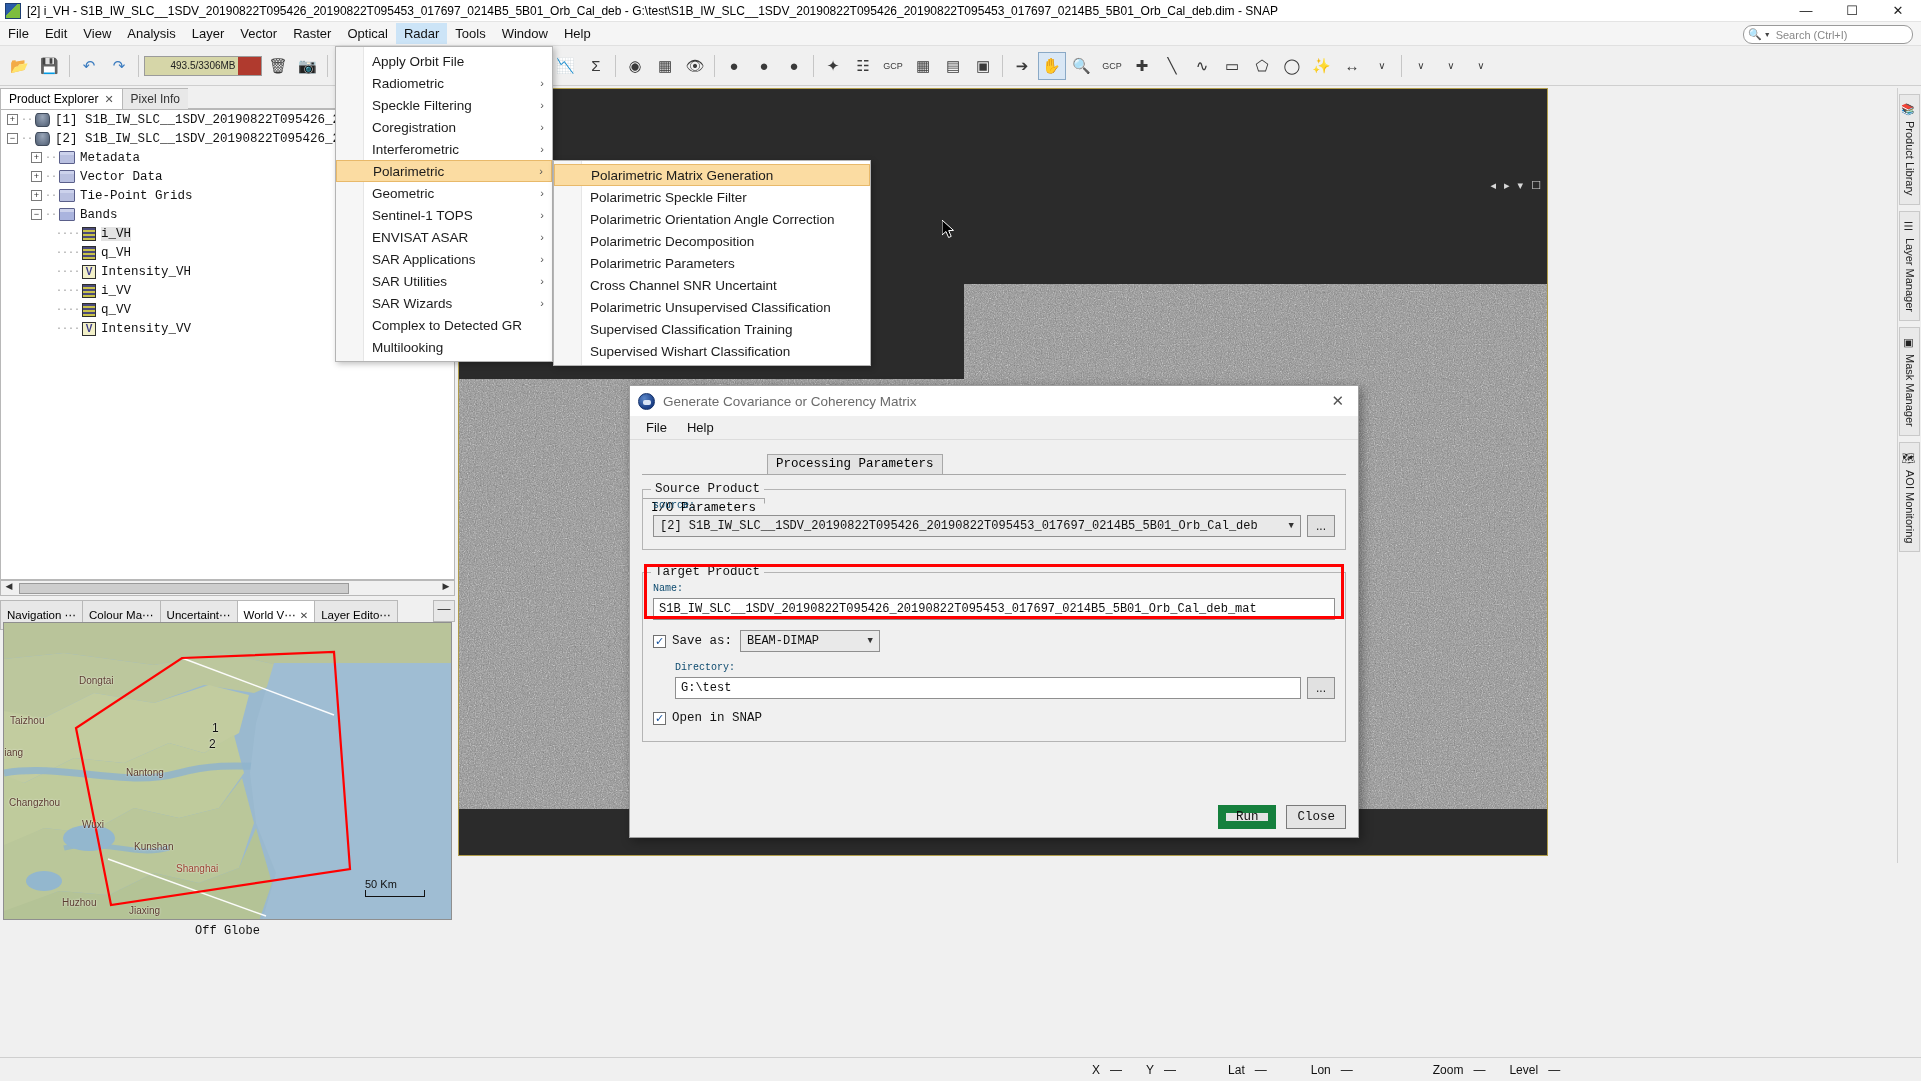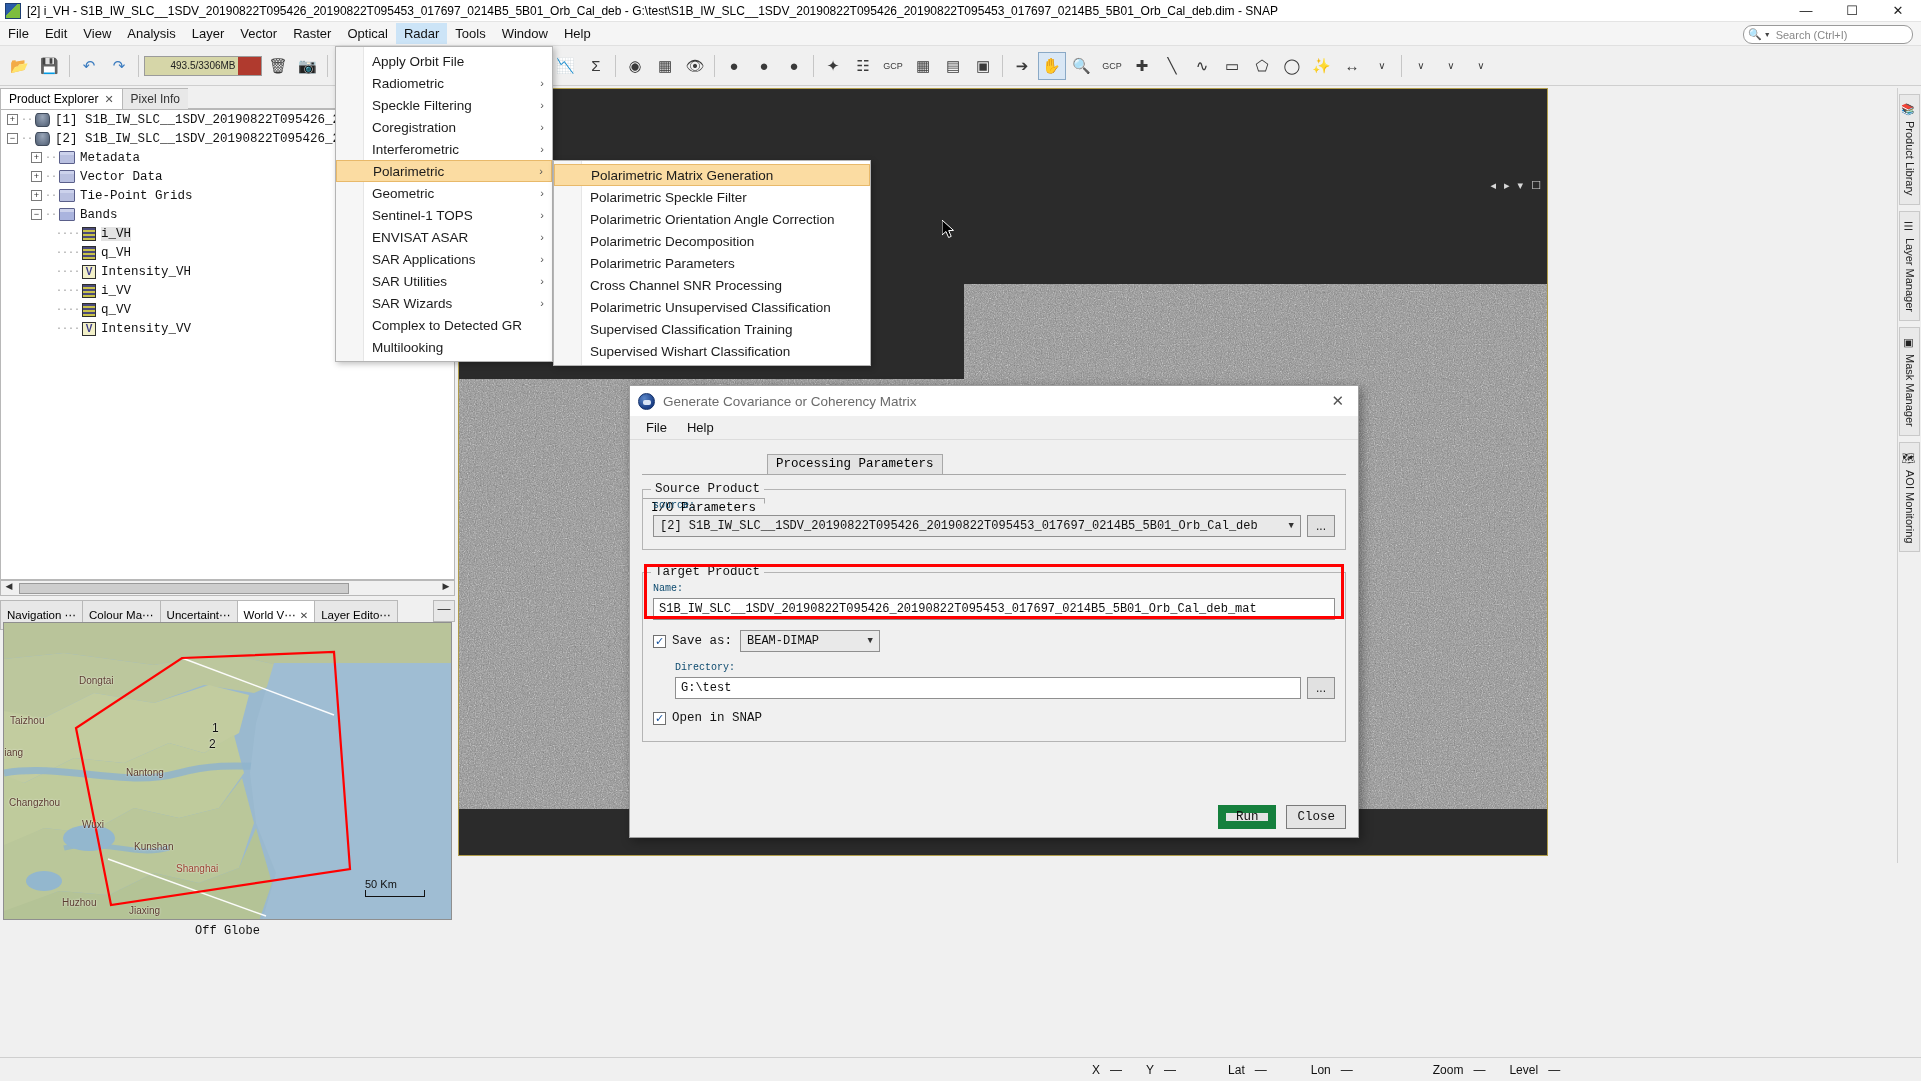--- a/index.html
+++ b/index.html
@@ -608,21 +608,21 @@
     <div class="dd-item">
       <span>Polarimetric Orientation Angle Correction</span>
     </div>
     <div class="dd-item">
       <span>Polarimetric Decomposition</span>
     </div>
     <div class="dd-item">
       <span>Polarimetric Parameters</span>
     </div>
     <div class="dd-item">
-      <span>Cross Channel SNR Processing</span>
+      <span>Cross Channel SNR Uncertaint</span>
     </div>
     <div class="dd-item">
       <span>Polarimetric Unsupervised Classification</span>
     </div>
     <div class="dd-item">
       <span>Supervised Classification Training</span>
     </div>
     <div class="dd-item">
       <span>Supervised Wishart Classification</span>
     </div>

